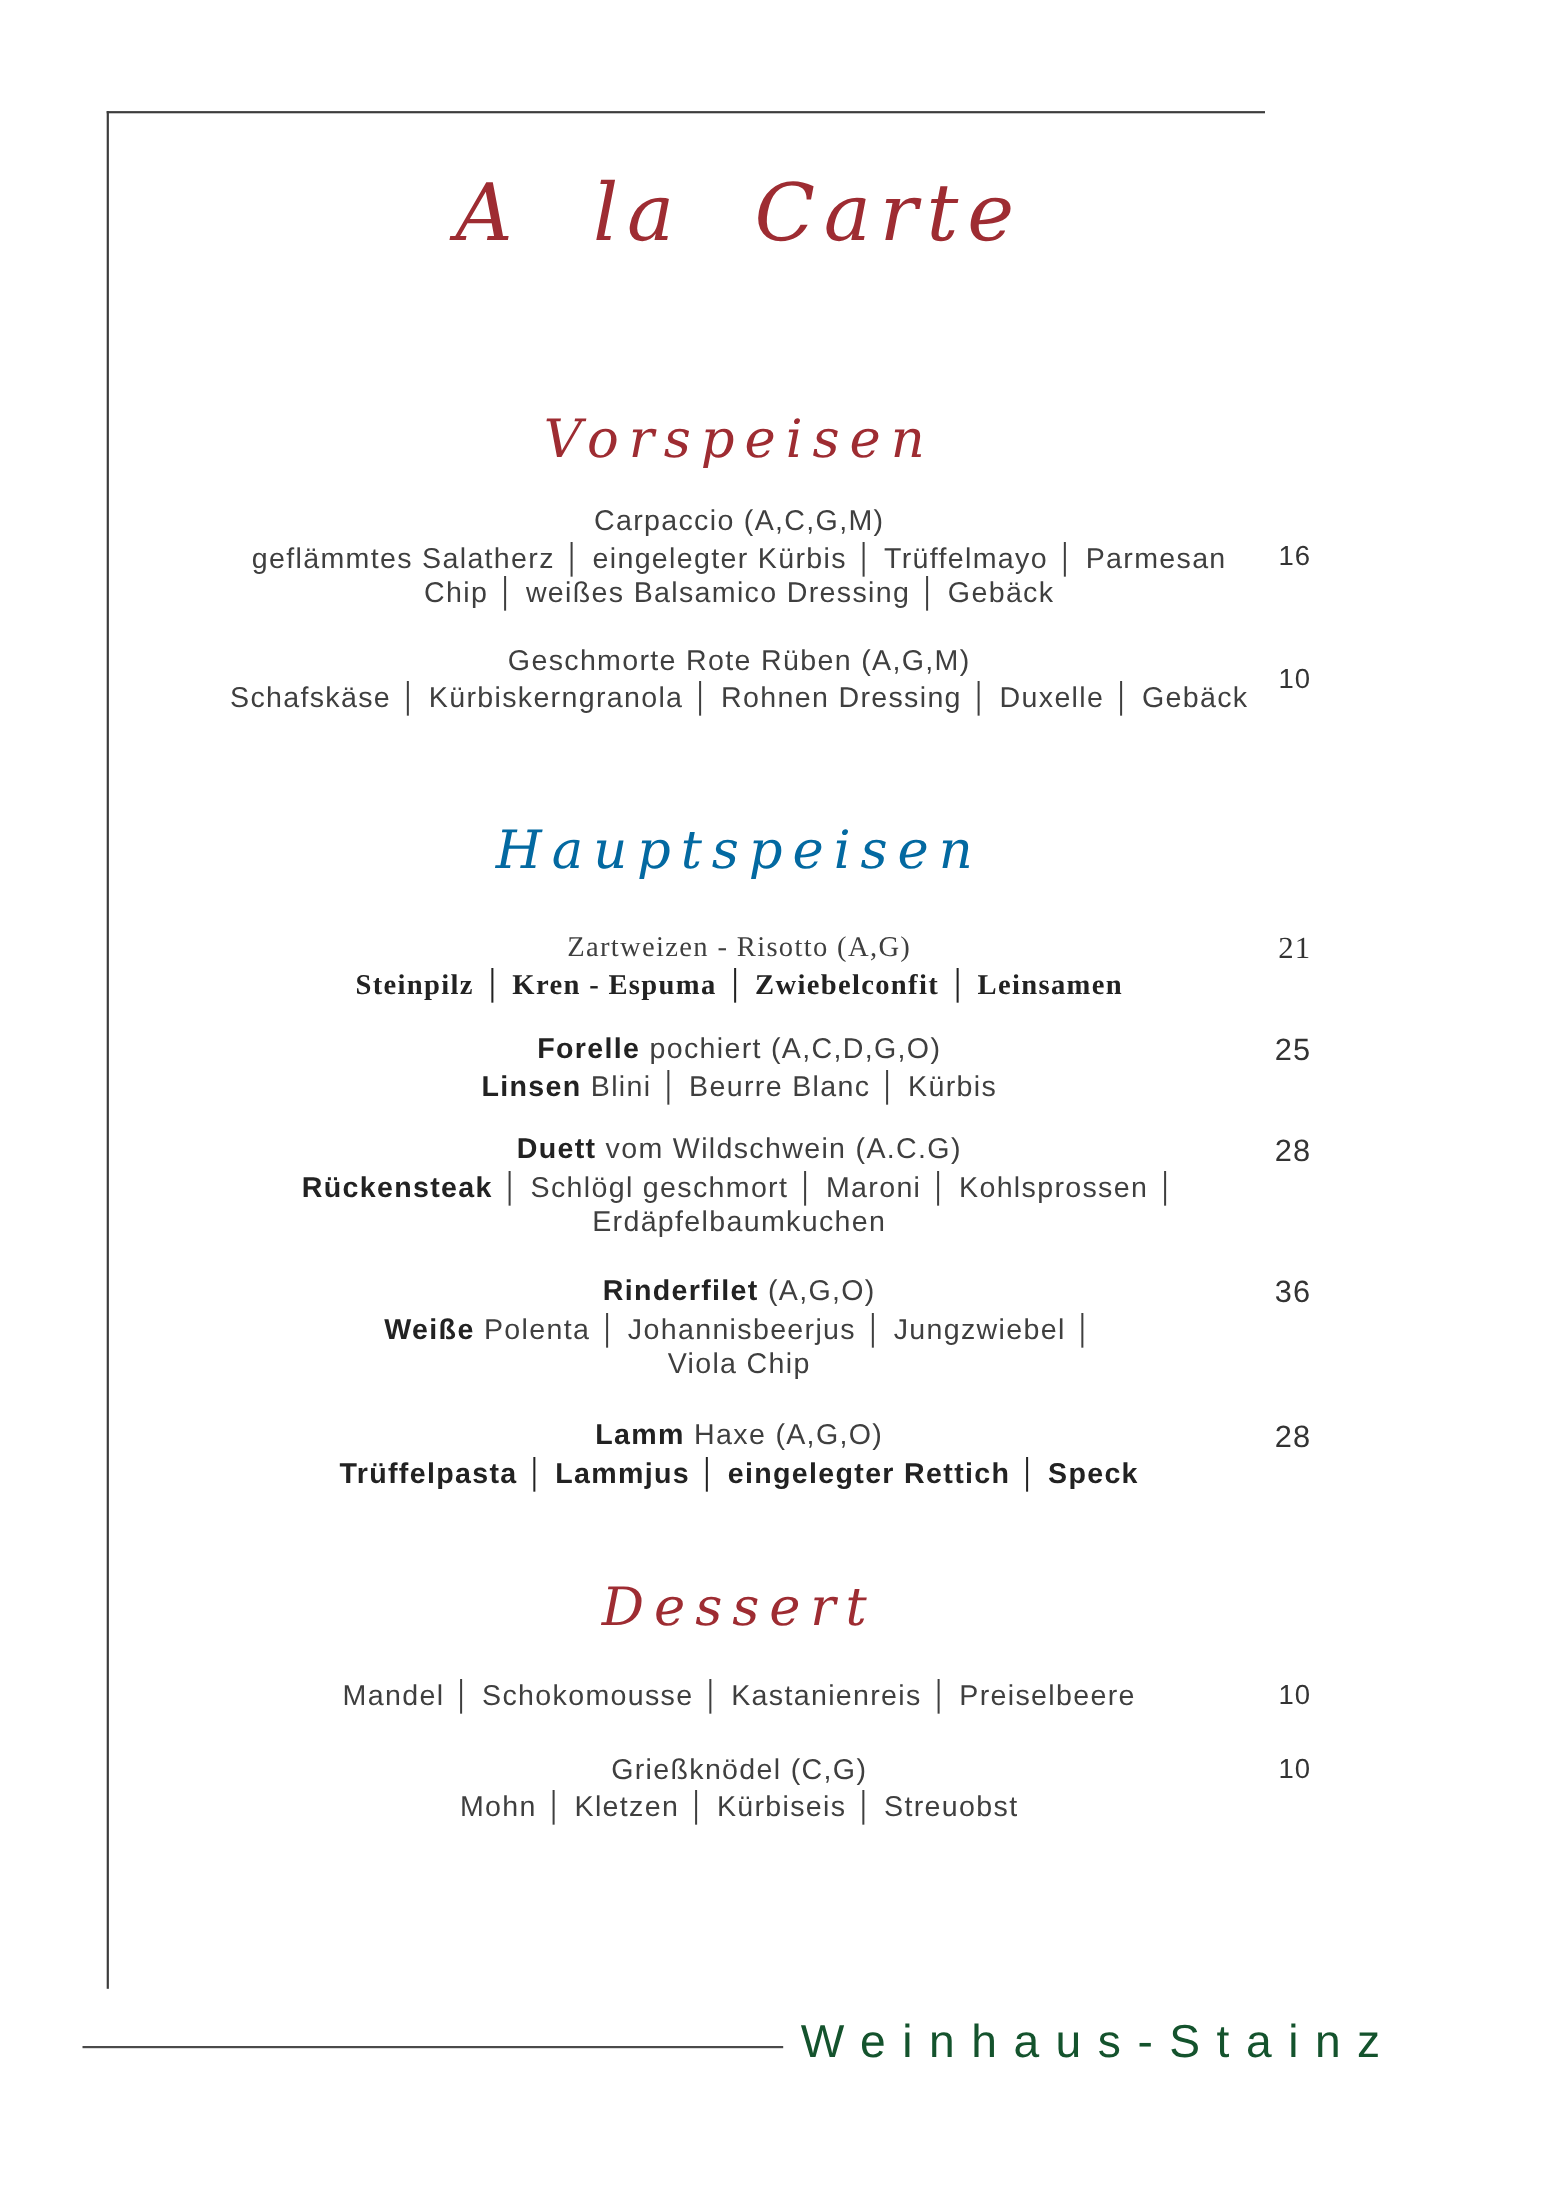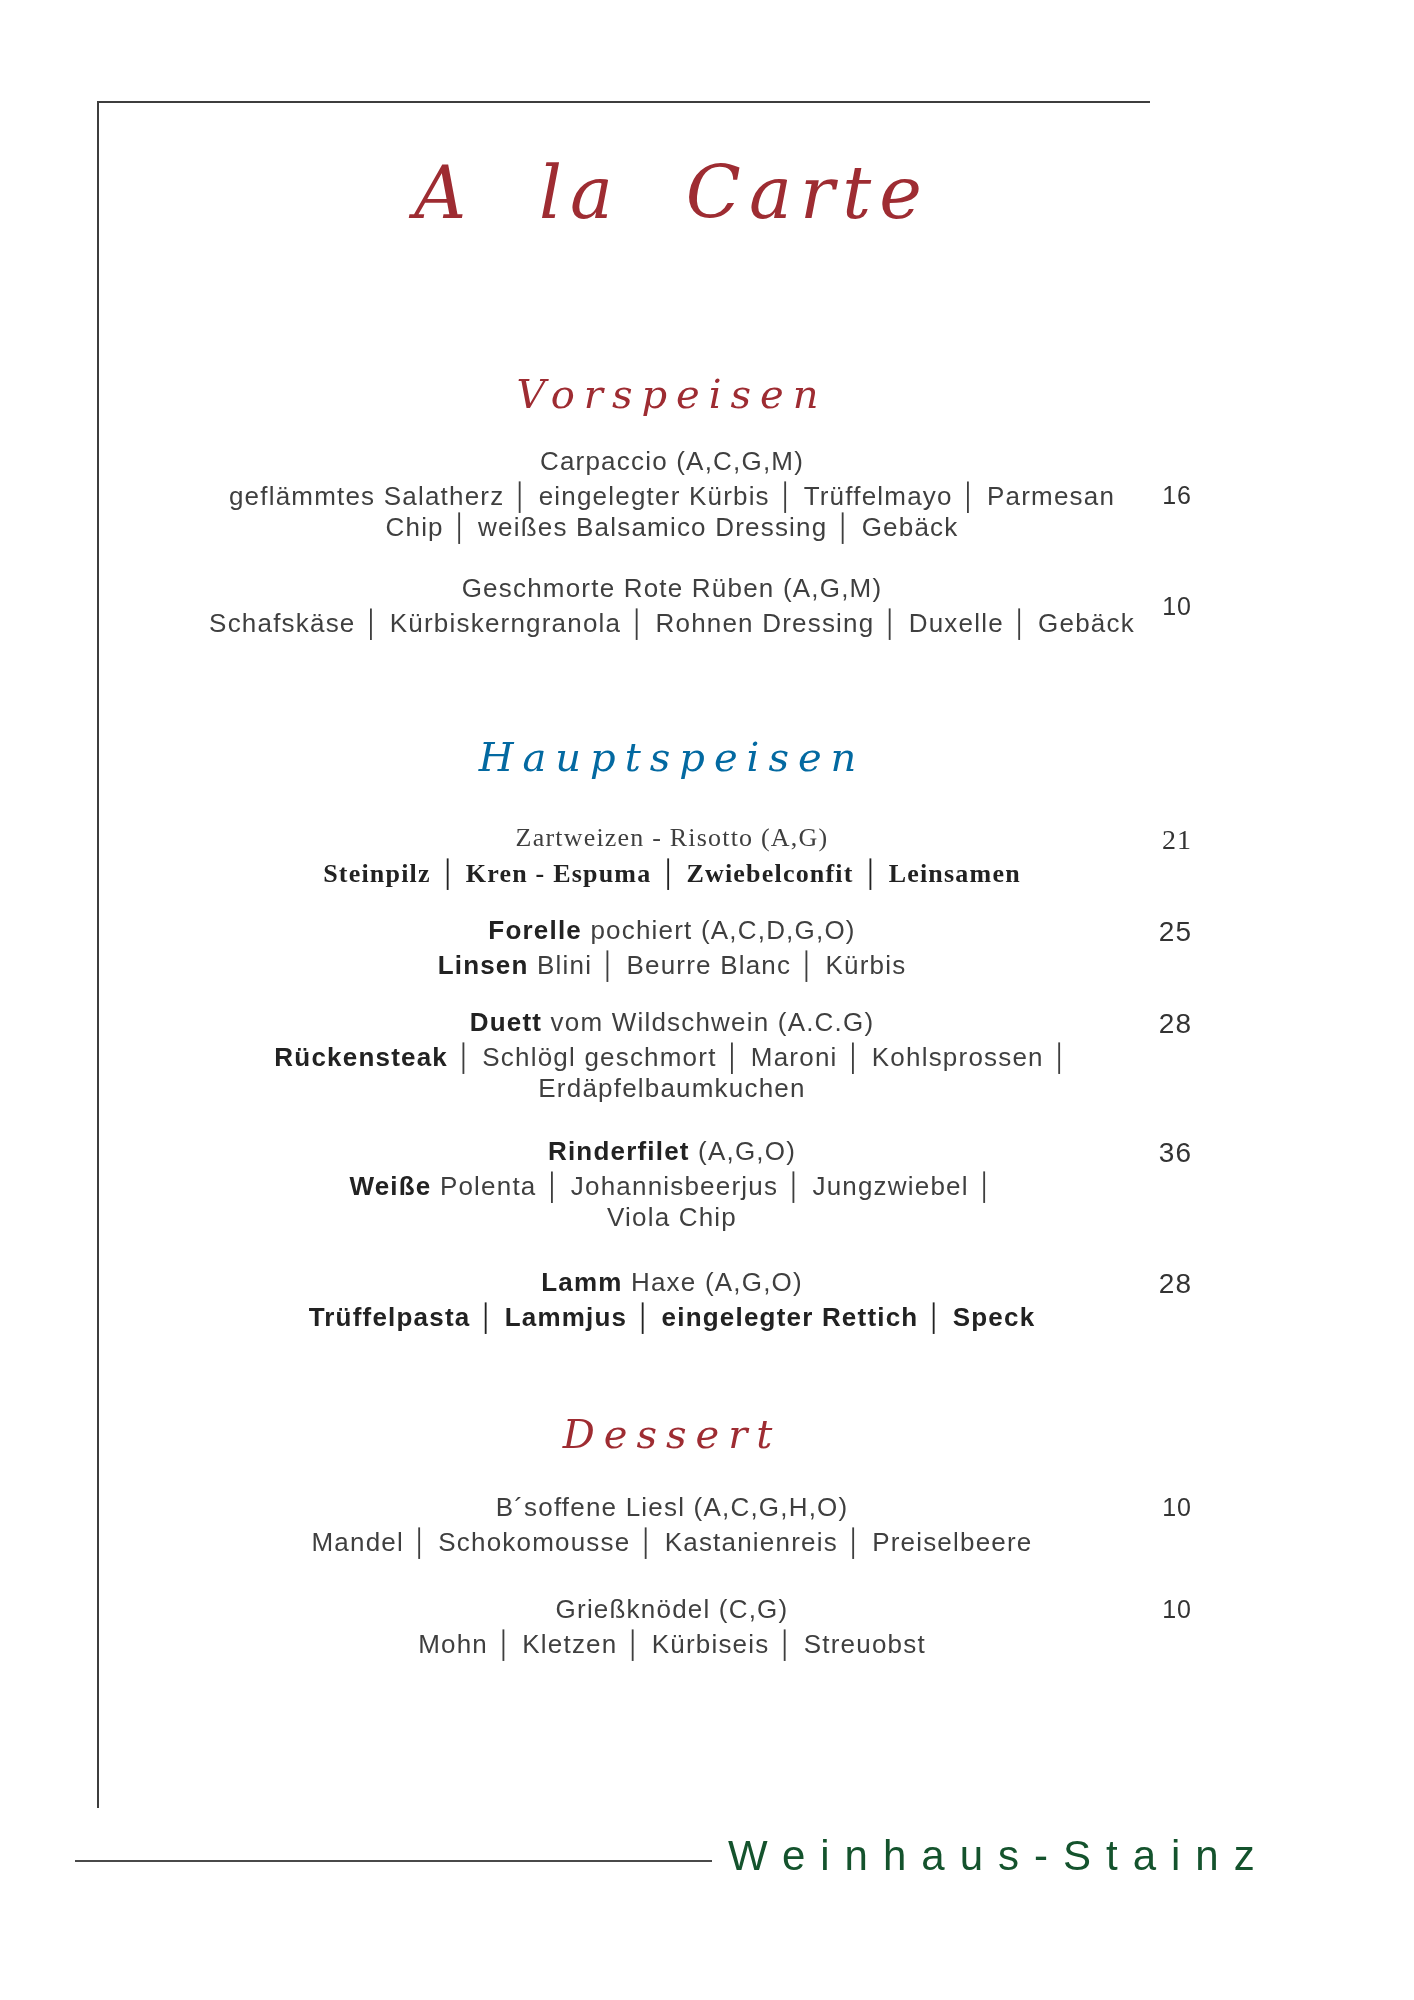--- a/index.html
+++ b/index.html
@@ -10,21 +10,21 @@
   
   .frame { position:absolute; background:#3d3d3d; }
   .frame-top   { left:97px;   top:101px; width:1053px; height:2px; }
   .frame-left  { left:97px;   top:101px; width:2px;  height:1707px; }
   .frame-right { left:1316px; top:103px; width:2px;  height:1648px; }
 
   .content { position:absolute; left:112px; top:0; width:1120px; }
 
   .script { font-family:"DejaVu Serif","Liberation Serif",serif; font-style:italic; text-align:center; }
   .title { margin-top:150px; font-size:72px; letter-spacing:8px; word-spacing:34px; line-height:1.2; }
-  .sec-head { font-size:40px; letter-spacing:9px; line-height:1.4; }
+  .sec-head { font-size:48px; letter-spacing:9px; line-height:1.4; }
 
   .item { position:relative; text-align:center; color:#3f3f3f; }
   .iname { font-size:26px; letter-spacing:1.2px; line-height:1.18; margin-bottom:4px;text-align:center; }
   .iline { font-size:26px; letter-spacing:1.2px; line-height:1.2; }
   .b { font-weight:700; color:#222222; }
 
   .price { position:absolute; right:40px; color:#333333; letter-spacing:1px; }
   .price-sm { font-size:25px; }
   .price-lg { font-size:28px; }
   .price-center { top:50%; transform:translateY(-50%); }
@@ -96,21 +96,20 @@
 
     <div class="item mt34">
       <div class="iname"><span class="b">Lamm</span><span> Haxe (A,G,O)</span></div>
       <div class="iline"><span class="b">Trüffelpasta │ Lammjus │ eingelegter Rettich │ Speck</span><span></span></div>
       <div class="price price-lg price-topline">28</div>
     </div>
 
     <div class="script sec-head mt56" style="color:#9e2c32;">Dessert</div>
 
     <div class="item mt30">
-      <div class="iname"><span class="b"></span><span>B´soffene Liesl (A,C,G,H,O)</span></div>
       <div class="iline"><span class="b"></span><span>Mandel │ Schokomousse │ Kastanienreis │ Preiselbeere</span></div>
       <div class="price price-sm price-topline">10</div>
     </div>
 
     <div class="item mt36">
       <div class="iname"><span class="b"></span><span>Grießknödel (C,G)</span></div>
       <div class="iline"><span class="b"></span><span>Mohn │ Kletzen │ Kürbiseis │ Streuobst</span></div>
       <div class="price price-sm price-topline">10</div>
     </div>
 

